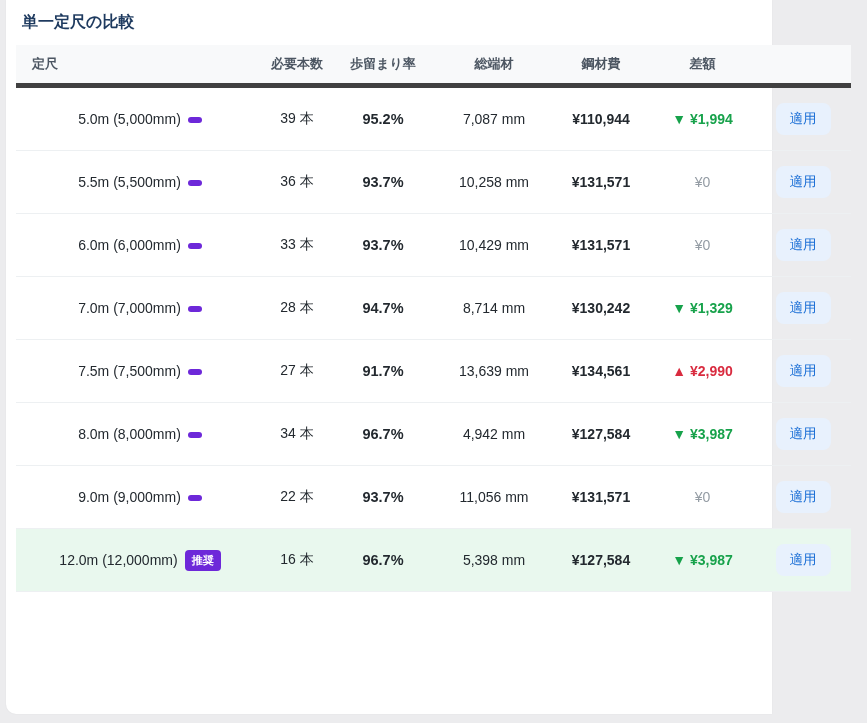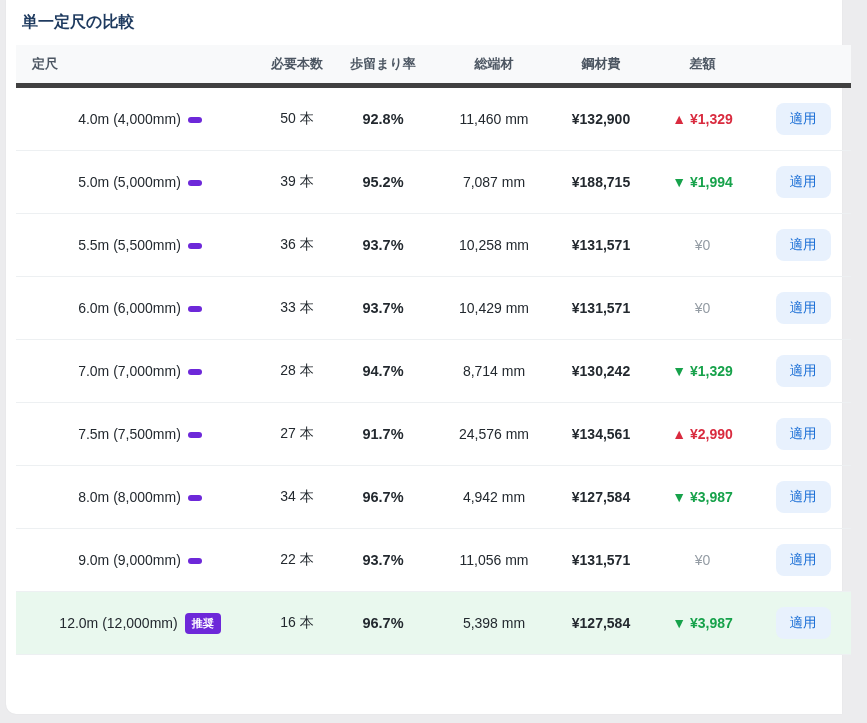--- a/index.html
+++ b/index.html
@@ -4,21 +4,21 @@
 <style>
   * { margin: 0; padding: 0; box-sizing: border-box; }
   html, body {
     width: 867px; height: 723px;
     background: #ececee;
     font-family: "Liberation Sans", "DejaVu Sans", sans-serif;
     overflow: hidden;
   }
   .card {
     margin-left: 6px;
-    width: 836px;
+    width: 766px;
     height: 714px;
     background: #ffffff;
     border-radius: 0 0 0 10px;
     padding: 10px 16px 0 10px;
     box-shadow: 0 0 2px rgba(0,0,0,0.06);
   }
   .section-title {
     font-size: 16px;
     font-weight: 700;
     color: #1e3a5f;
@@ -110,41 +110,28 @@
         <th class="th-first">定尺</th>
         <th>必要本数</th>
         <th>歩留まり率</th>
         <th>総端材</th>
         <th>鋼材費</th>
         <th>差額</th>
         <th></th>
       </tr>
     </thead>
     <tbody id="table-body">
-        <tr class="diff-up">
-      <td class="c-len">
-        <span>4.0m (4,000mm)</span><span class="badge" hidden=""></span>
-      </td>
-      <td class="c-count">50 本</td>
-      <td class="c-yield">92.8%</td>
-      <td class="c-scrap">11,460 mm</td>
-      <td class="c-cost">¥132,900</td>
-      <td class="c-diff">▲ ¥1,329</td>
-      <td class="c-apply">
-        <button class="apply-btn">適用</button>
-      </td>
-    </tr>
         <tr class="diff-down">
       <td class="c-len">
         <span>5.0m (5,000mm)</span><span class="badge" hidden=""></span>
       </td>
       <td class="c-count">39 本</td>
       <td class="c-yield">95.2%</td>
       <td class="c-scrap">7,087 mm</td>
-      <td class="c-cost">¥188,715</td>
+      <td class="c-cost">¥110,944</td>
       <td class="c-diff">▼ ¥1,994</td>
       <td class="c-apply">
         <button class="apply-btn">適用</button>
       </td>
     </tr>
         <tr class="diff-zero">
       <td class="c-len">
         <span>5.5m (5,500mm)</span><span class="badge" hidden=""></span>
       </td>
       <td class="c-count">36 本</td>
@@ -181,21 +168,21 @@
       <td class="c-apply">
         <button class="apply-btn">適用</button>
       </td>
     </tr>
         <tr class="diff-up">
       <td class="c-len">
         <span>7.5m (7,500mm)</span><span class="badge" hidden=""></span>
       </td>
       <td class="c-count">27 本</td>
       <td class="c-yield">91.7%</td>
-      <td class="c-scrap">24,576 mm</td>
+      <td class="c-scrap">13,639 mm</td>
       <td class="c-cost">¥134,561</td>
       <td class="c-diff">▲ ¥2,990</td>
       <td class="c-apply">
         <button class="apply-btn">適用</button>
       </td>
     </tr>
         <tr class="diff-down">
       <td class="c-len">
         <span>8.0m (8,000mm)</span><span class="badge" hidden=""></span>
       </td>

